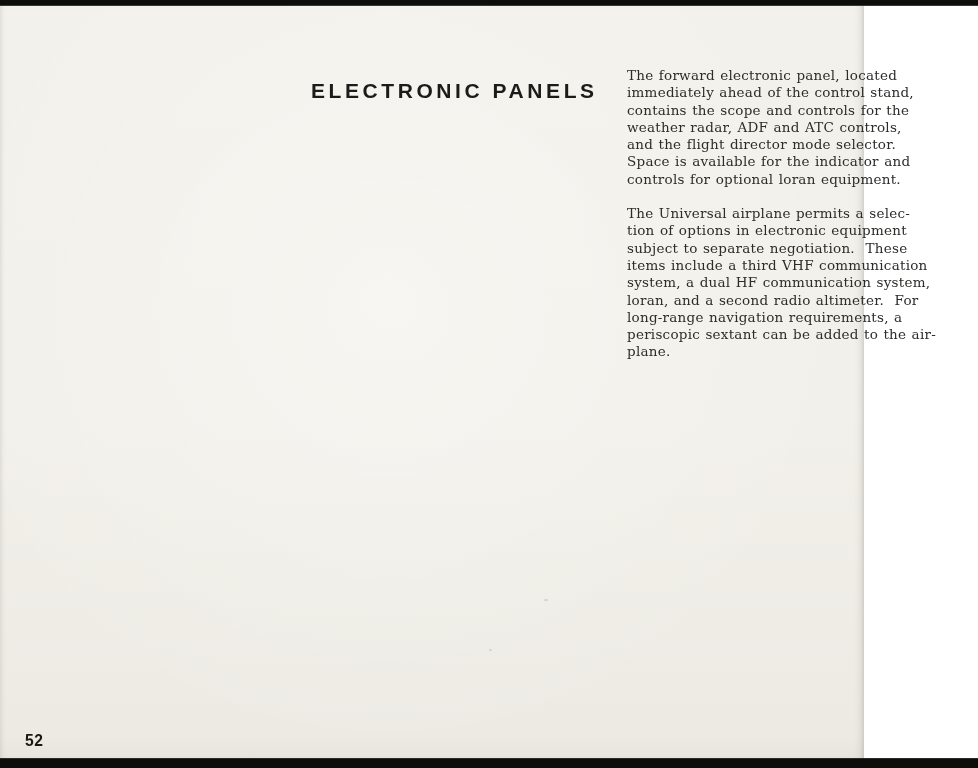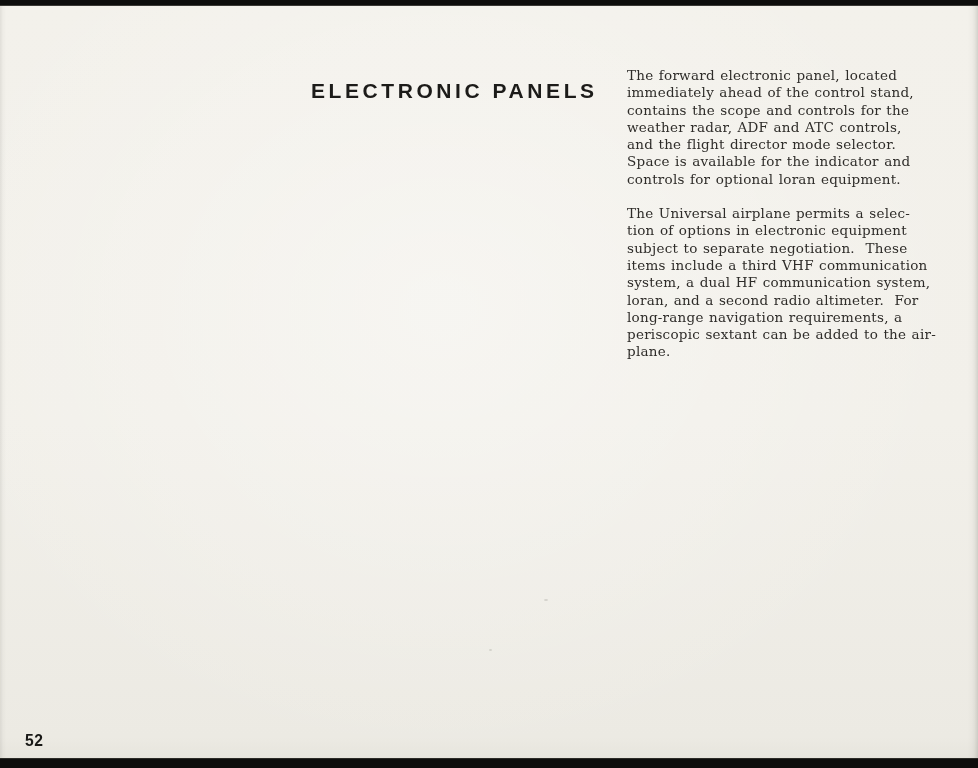--- a/index.html
+++ b/index.html
@@ -9,21 +9,21 @@
   }
   * { margin: 0; padding: 0; box-sizing: border-box; }
   html, body {
     width: 978px; height: 768px;
     font-family: "Liberation Sans", sans-serif;
     background: #ffffff;
     overflow: hidden;
   }
   .page {
     position: relative;
-    width: 978px; height: 768px;
+    width: 864px; height: 768px;
     background:
       radial-gradient(ellipse at 45% 40%, rgba(255,255,255,0.35), rgba(255,255,255,0) 70%),
       linear-gradient(180deg, #f3f1eb 0%, var(--paper) 55%, #eceae3 96%, #e4e2da 100%);
     box-shadow:
       inset -7px 0 10px -7px rgba(60,58,50,0.25),
       inset 4px 0 8px -6px rgba(60,58,50,0.15),
       inset 0 -6px 8px -5px rgba(40,38,32,0.35);
   }
   .edge-bar {
     position: absolute; left: 0; width: 978px;

